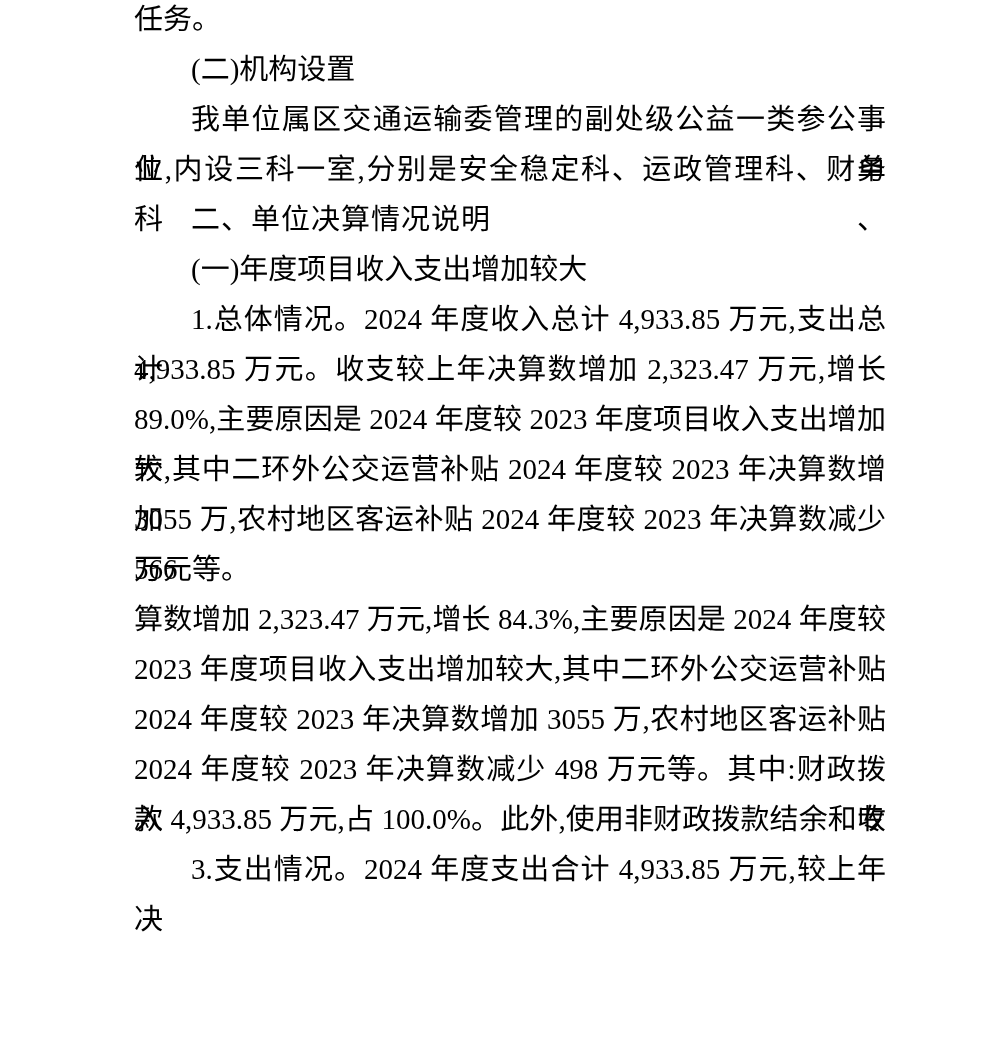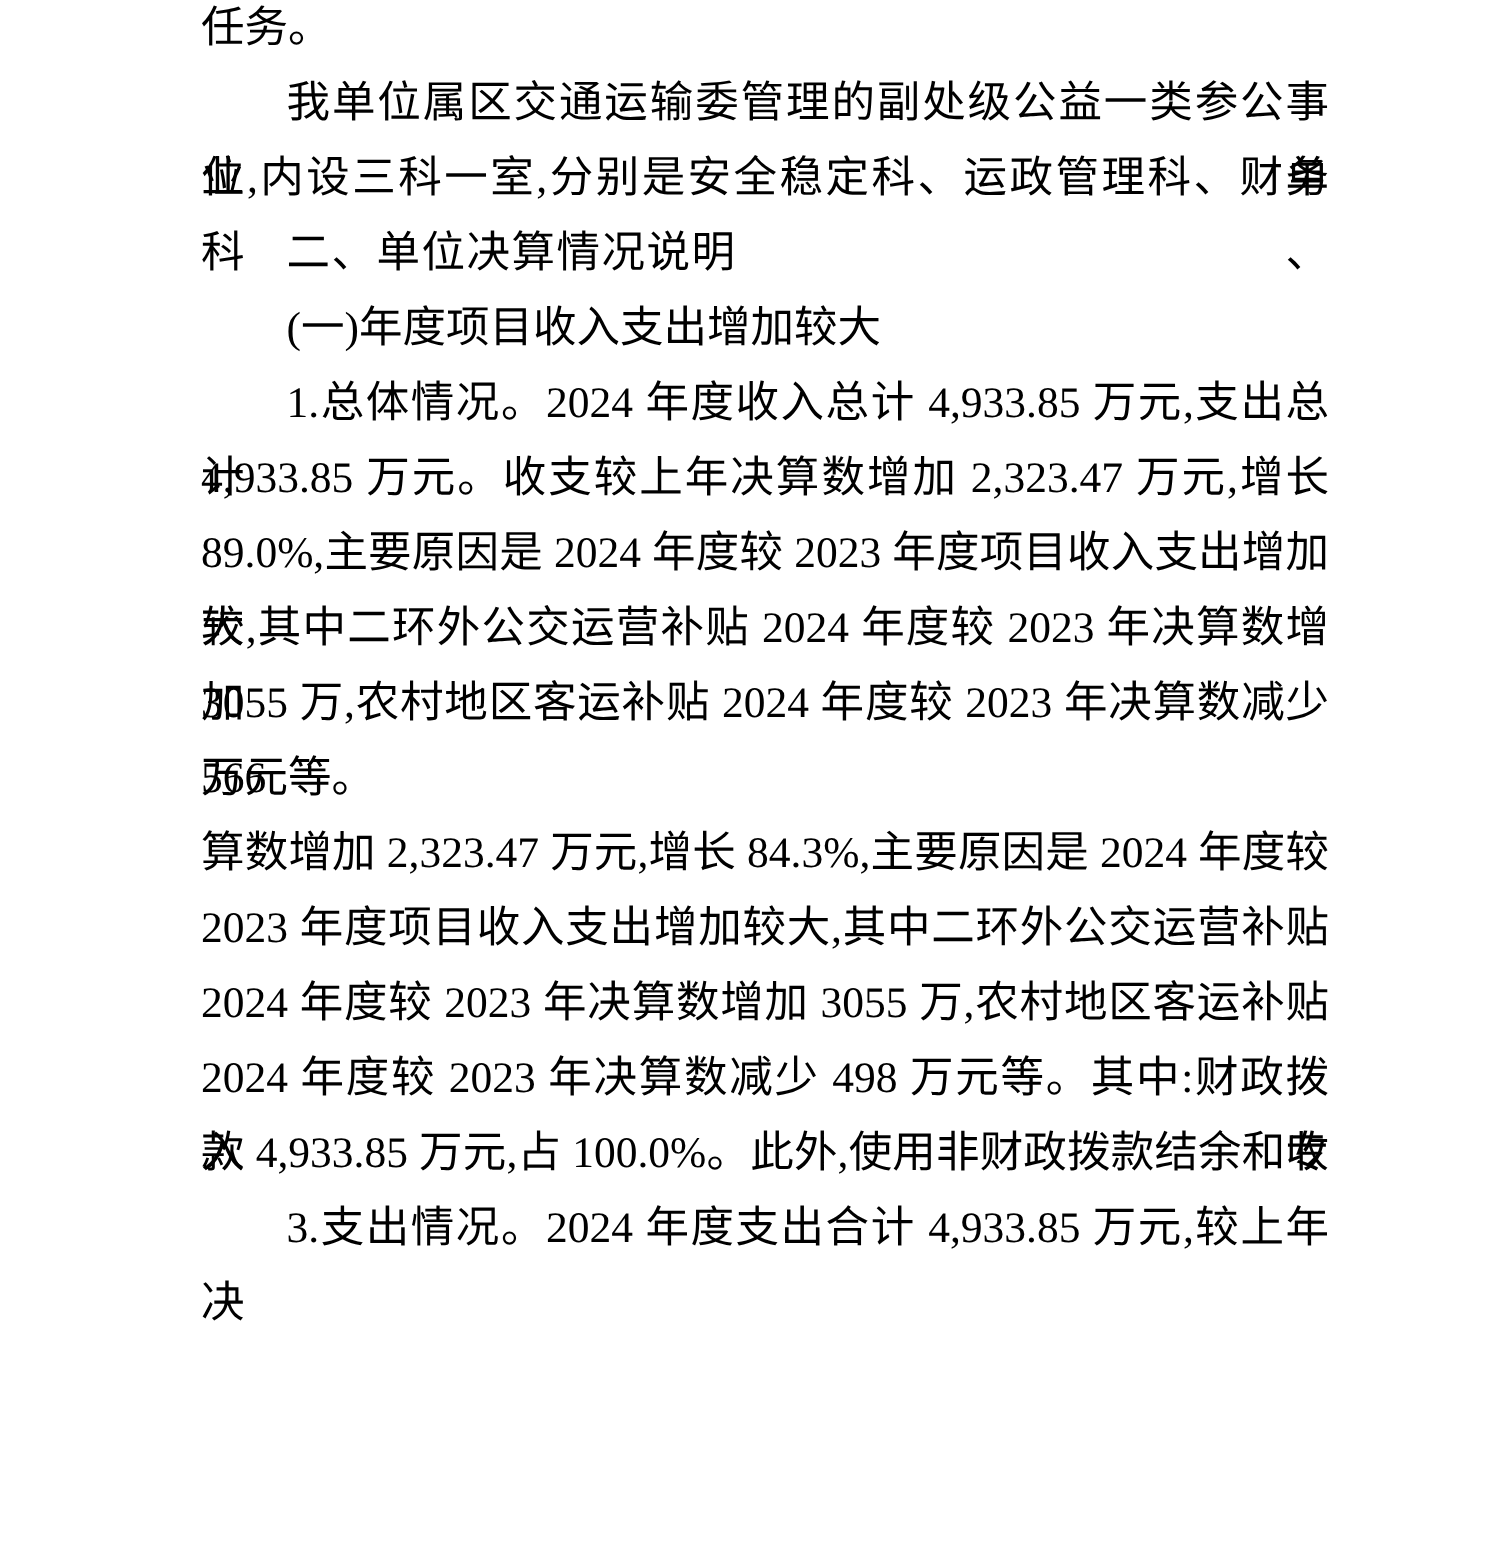--- a/index.html
+++ b/index.html
@@ -47,20 +47,23 @@
 </style>
 </head>
 <body>
 
 <div class="doc">
 
   <div class="ln fs">
     <span>任务。</span>
   </div>
 
+  <div class="ln kai ind">
+    <span>(二)机构设置</span>
+  </div>
 
   <div class="ln fs just ind">
     <span>我单位属区交通运输委管理的副处级公益一类参公事业单</span>
   </div>
 
   <div class="ln fs just">
     <span>位,内设三科一室,分别是安全稳定科、运政管理科、财务科、</span>
   </div>
 
 

